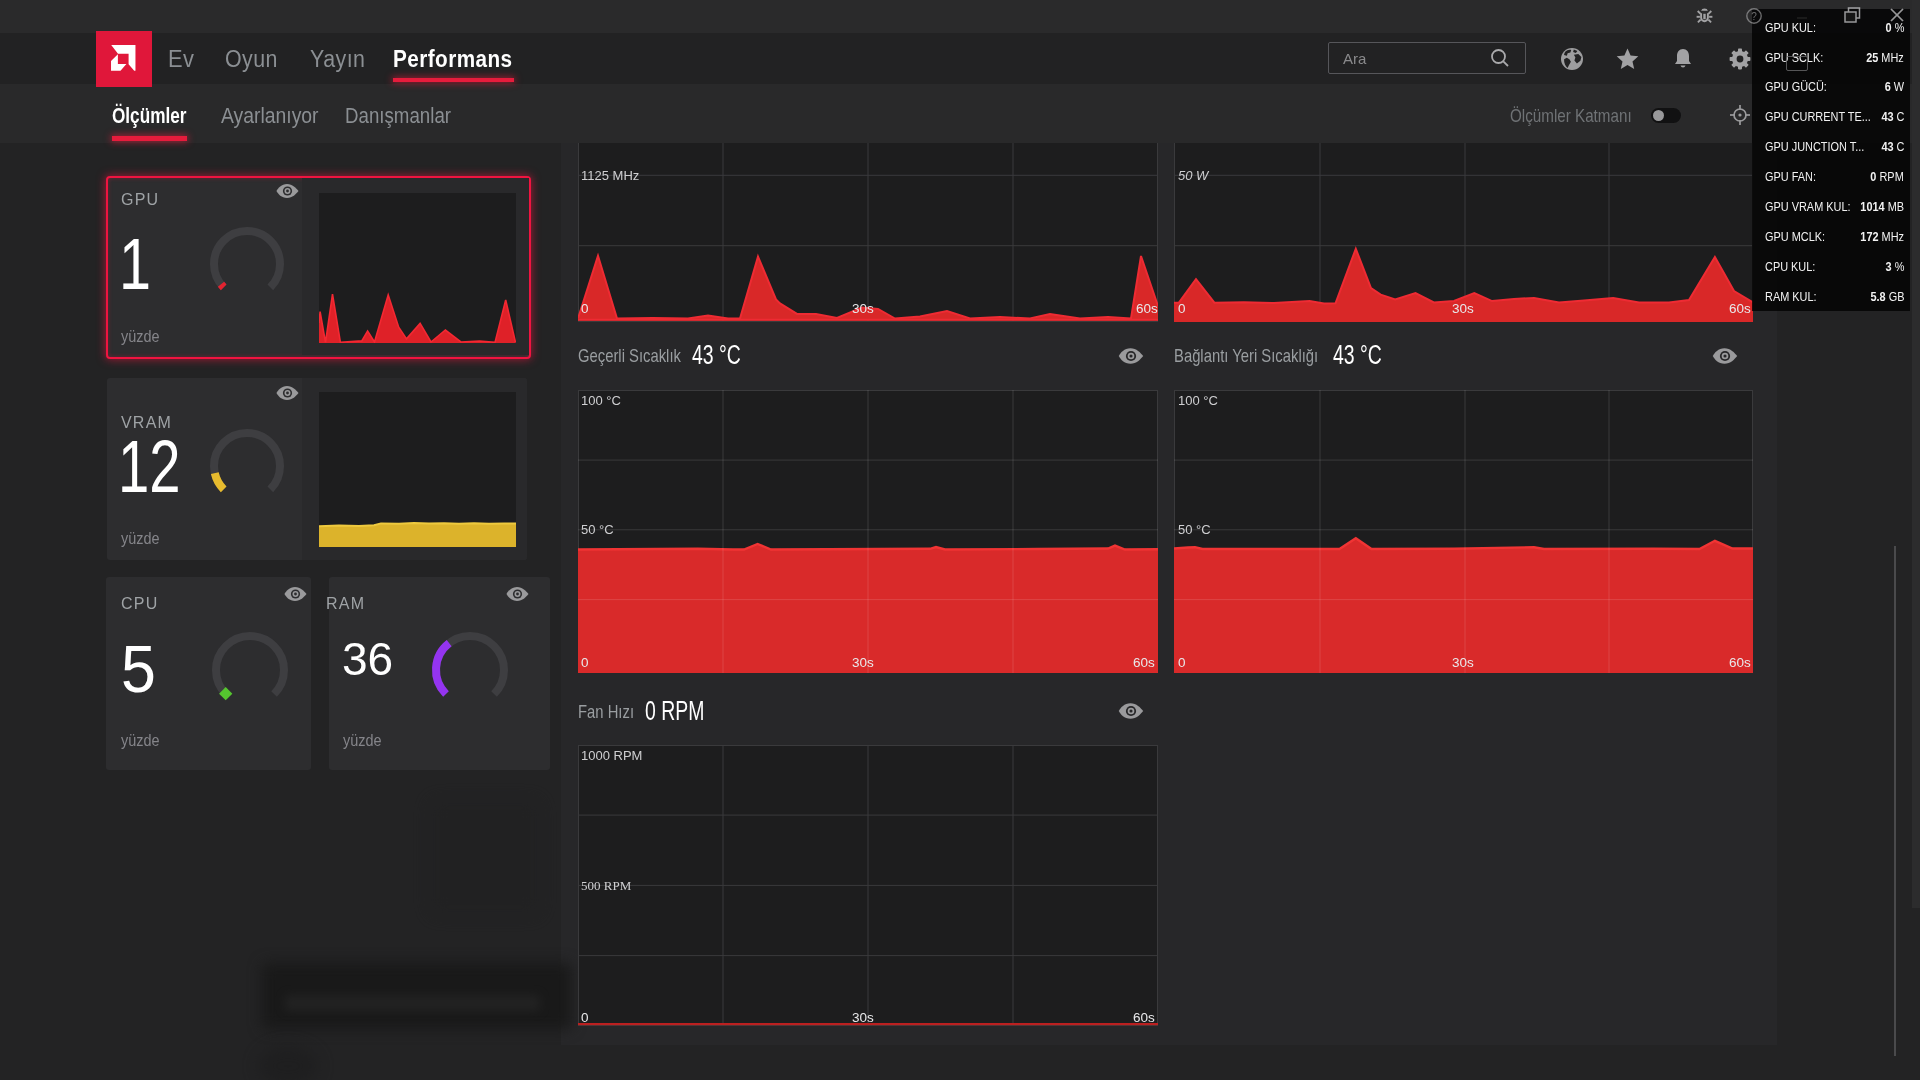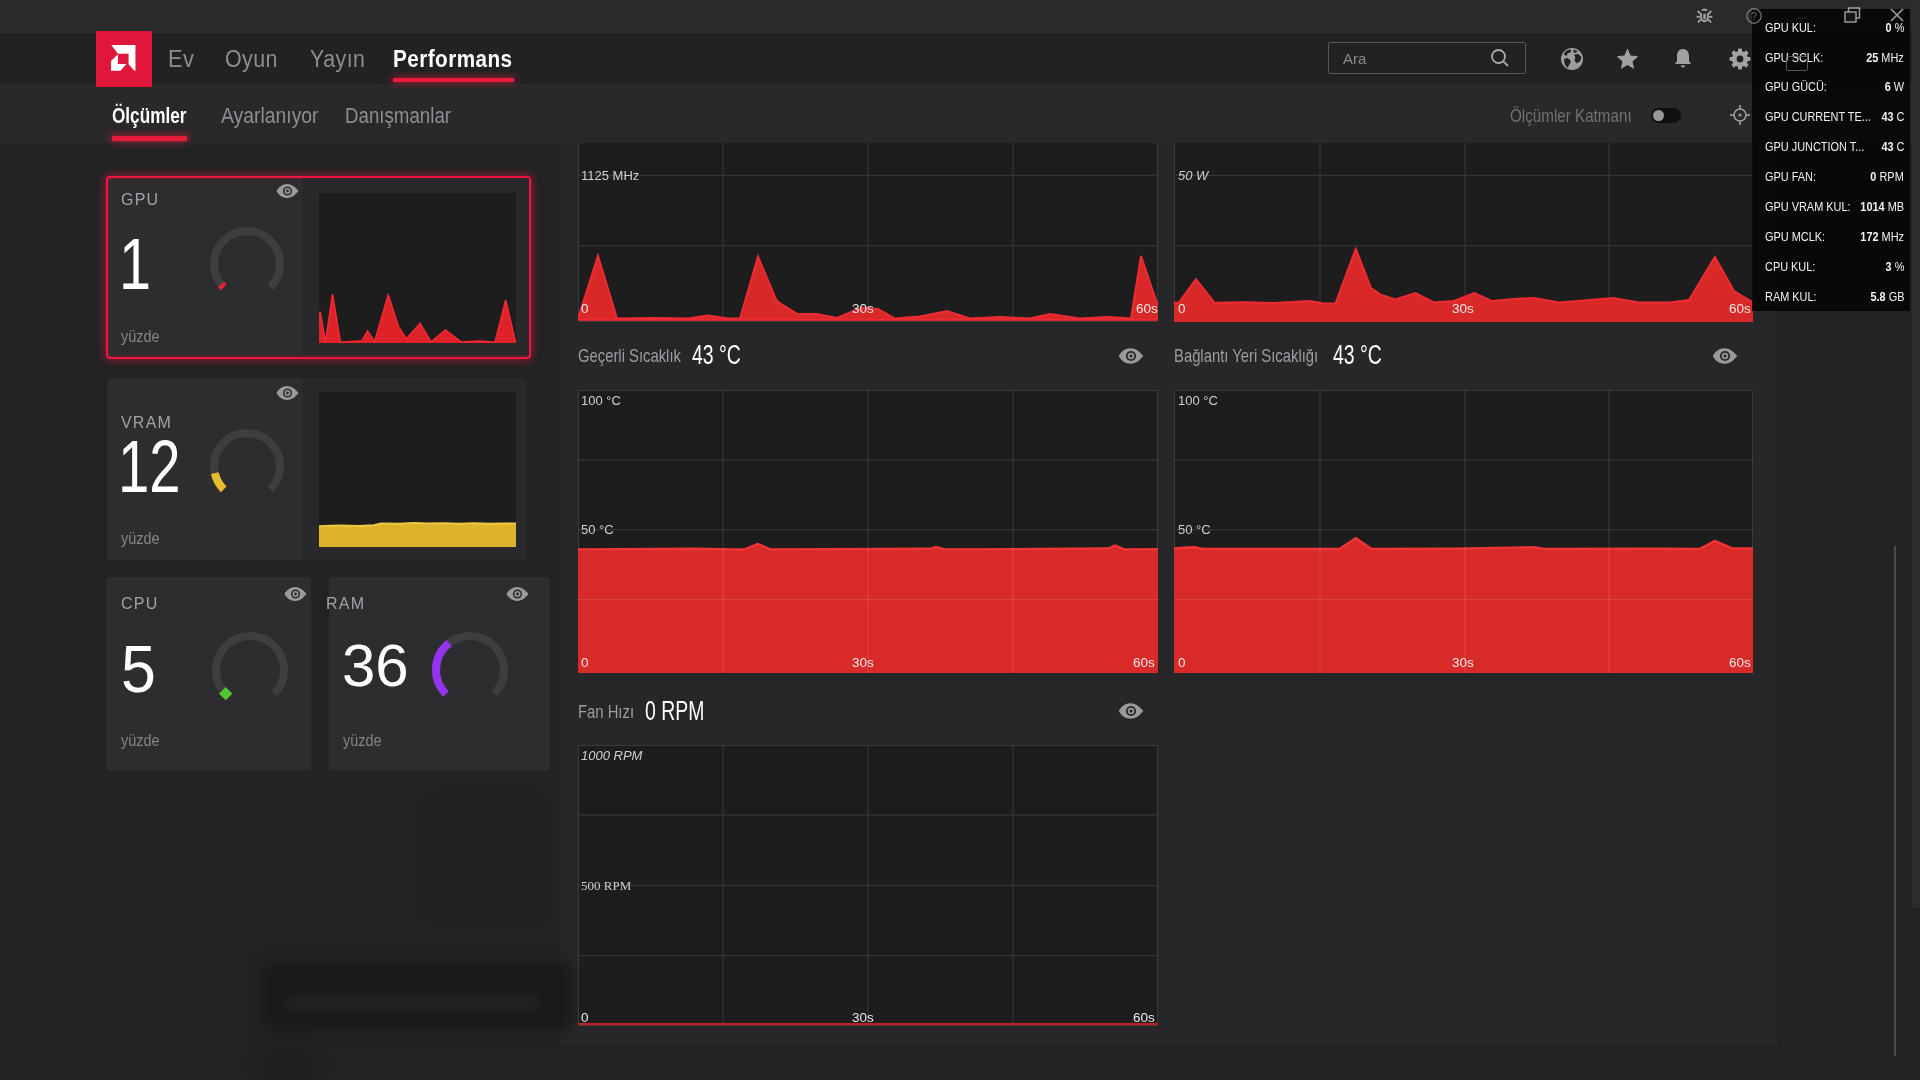--- a/index.html
+++ b/index.html
@@ -172,21 +172,21 @@
   <circle cx="11.5" cy="9" r="3" fill="#9a9a9c"></circle>
   <circle cx="11.5" cy="9" r="1.4" fill="#2d2d2f"></circle>
 </svg>
 <svg class="abs" style="left:208px;top:628px;" width="84" height="84" viewBox="0 0 84 84">
   <path d="M17.96 66.04 A 34 34 0 1 1 66.04 66.04" fill="none" stroke="#3e3e41" stroke-width="8"></path>
   <rect x="13" y="61" width="9.4" height="9.4" fill="#55c52f" transform="rotate(45 17.7 65.7)"></rect>
 </svg>
 
 <div class="abs card" style="left:329px;top:577px;width:221px;height:193px;"></div>
 <div class="abs cardlabel" style="left:326px;top:595px;">RAM</div>
-<div class="abs bignum" style="left:342px;top:636px;font-size:60px;">36</div>
+<div class="abs bignum" style="left:342px;top:636px;font-size:46px;">36</div>
 <div class="abs yuzde" style="left:343px;top:731px;">yüzde</div>
 <svg class="abs" style="left:506px;top:585px;" width="23" height="18" viewBox="0 0 23 18">
   <path fill="#9a9a9c" d="M11.5 2 C6 2 2.5 6 1 9 C2.5 12 6 16 11.5 16 C17 16 20.5 12 23 9 C20.5 6 17 2 11.5 2 Z" transform="translate(-0.5,0)"></path>
   <circle cx="11.5" cy="9" r="4.6" fill="#2d2d2f"></circle>
   <circle cx="11.5" cy="9" r="3" fill="#9a9a9c"></circle>
   <circle cx="11.5" cy="9" r="1.4" fill="#2d2d2f"></circle>
 </svg>
 <svg class="abs" style="left:428px;top:628px;" width="84" height="84" viewBox="0 0 84 84">
   <path d="M17.96 66.04 A 34 34 0 1 1 66.04 66.04" fill="none" stroke="#3e3e41" stroke-width="8"></path>
   <path d="M17.96 66.04 A 34 34 0 0 1 21.16 15.13" fill="none" stroke="#9434f0" stroke-width="8"></path>
@@ -296,21 +296,21 @@
   <g stroke="#3a3a3c" stroke-width="1">
     <line x1="145" y1="0" x2="145" y2="281"></line>
       <line x1="290" y1="0" x2="290" y2="281"></line>
       <line x1="435" y1="0" x2="435" y2="281"></line>
     <line x1="0" y1="70.1" x2="580" y2="70.1"></line>
       <line x1="0" y1="140.4" x2="580" y2="140.4"></line>
       <line x1="0" y1="210.6" x2="580" y2="210.6"></line>
   </g>
   <rect x="0" y="278" width="580" height="2.2" fill="#bc2020"></rect>
 </svg>
-<div class="abs glabel" style="left:581px;top:748px;font-style:italic;">1000 RPM</div>
+<div class="abs glabel" style="left:581px;top:748px;">1000 RPM</div>
 <div class="abs glabel" style="left:581px;top:878px;font-family:Liberation Serif, serif;">500 RPM</div>
 <div class="abs axlabel" style="left:581px;top:1010px;">0</div>
 <div class="abs axlabel" style="left:852px;top:1010px;">30s</div>
 <div class="abs axlabel" style="left:1133px;top:1010px;">60s</div>
 
 <div class="abs" style="left:1912px;top:0px;width:8px;height:908px;background:#2c2c2d;"></div>
 <div class="abs" style="left:1894px;top:546px;width:2px;height:510px;background:#4a4a4c;"></div>
 
 <div class="abs" style="left:1797px;top:17px;width:10px;height:2px;background:#8f8f91;"></div>
 

